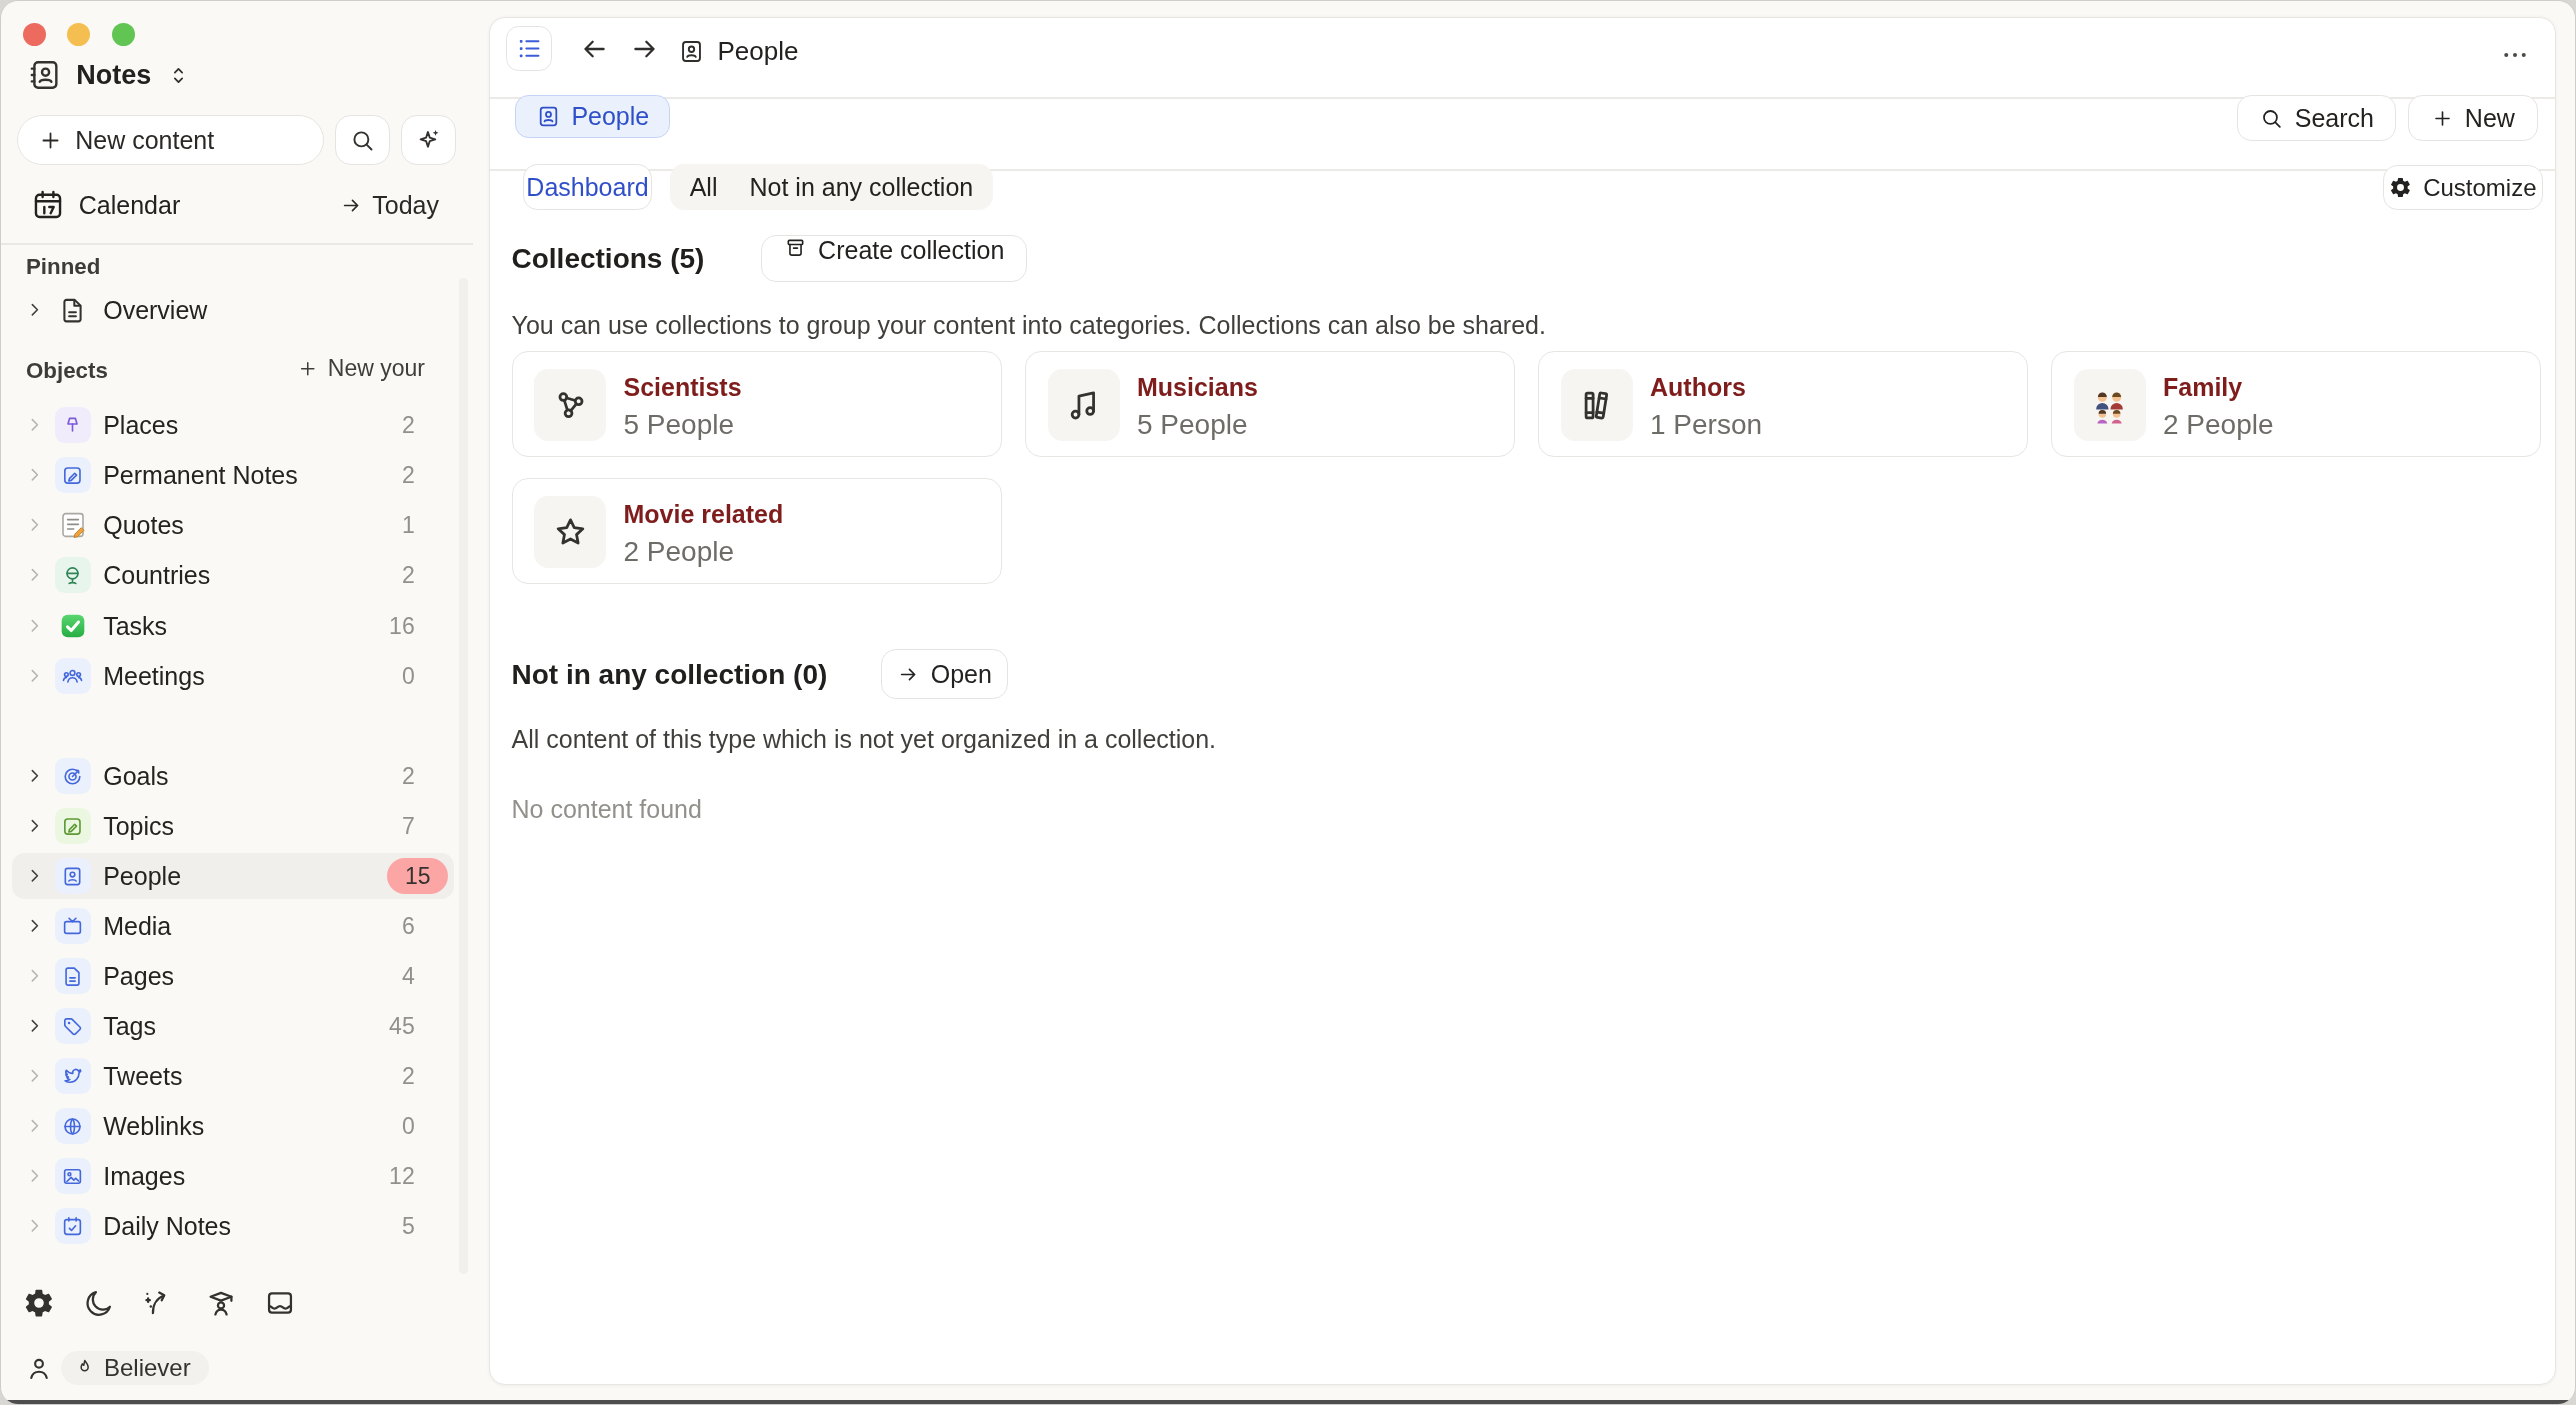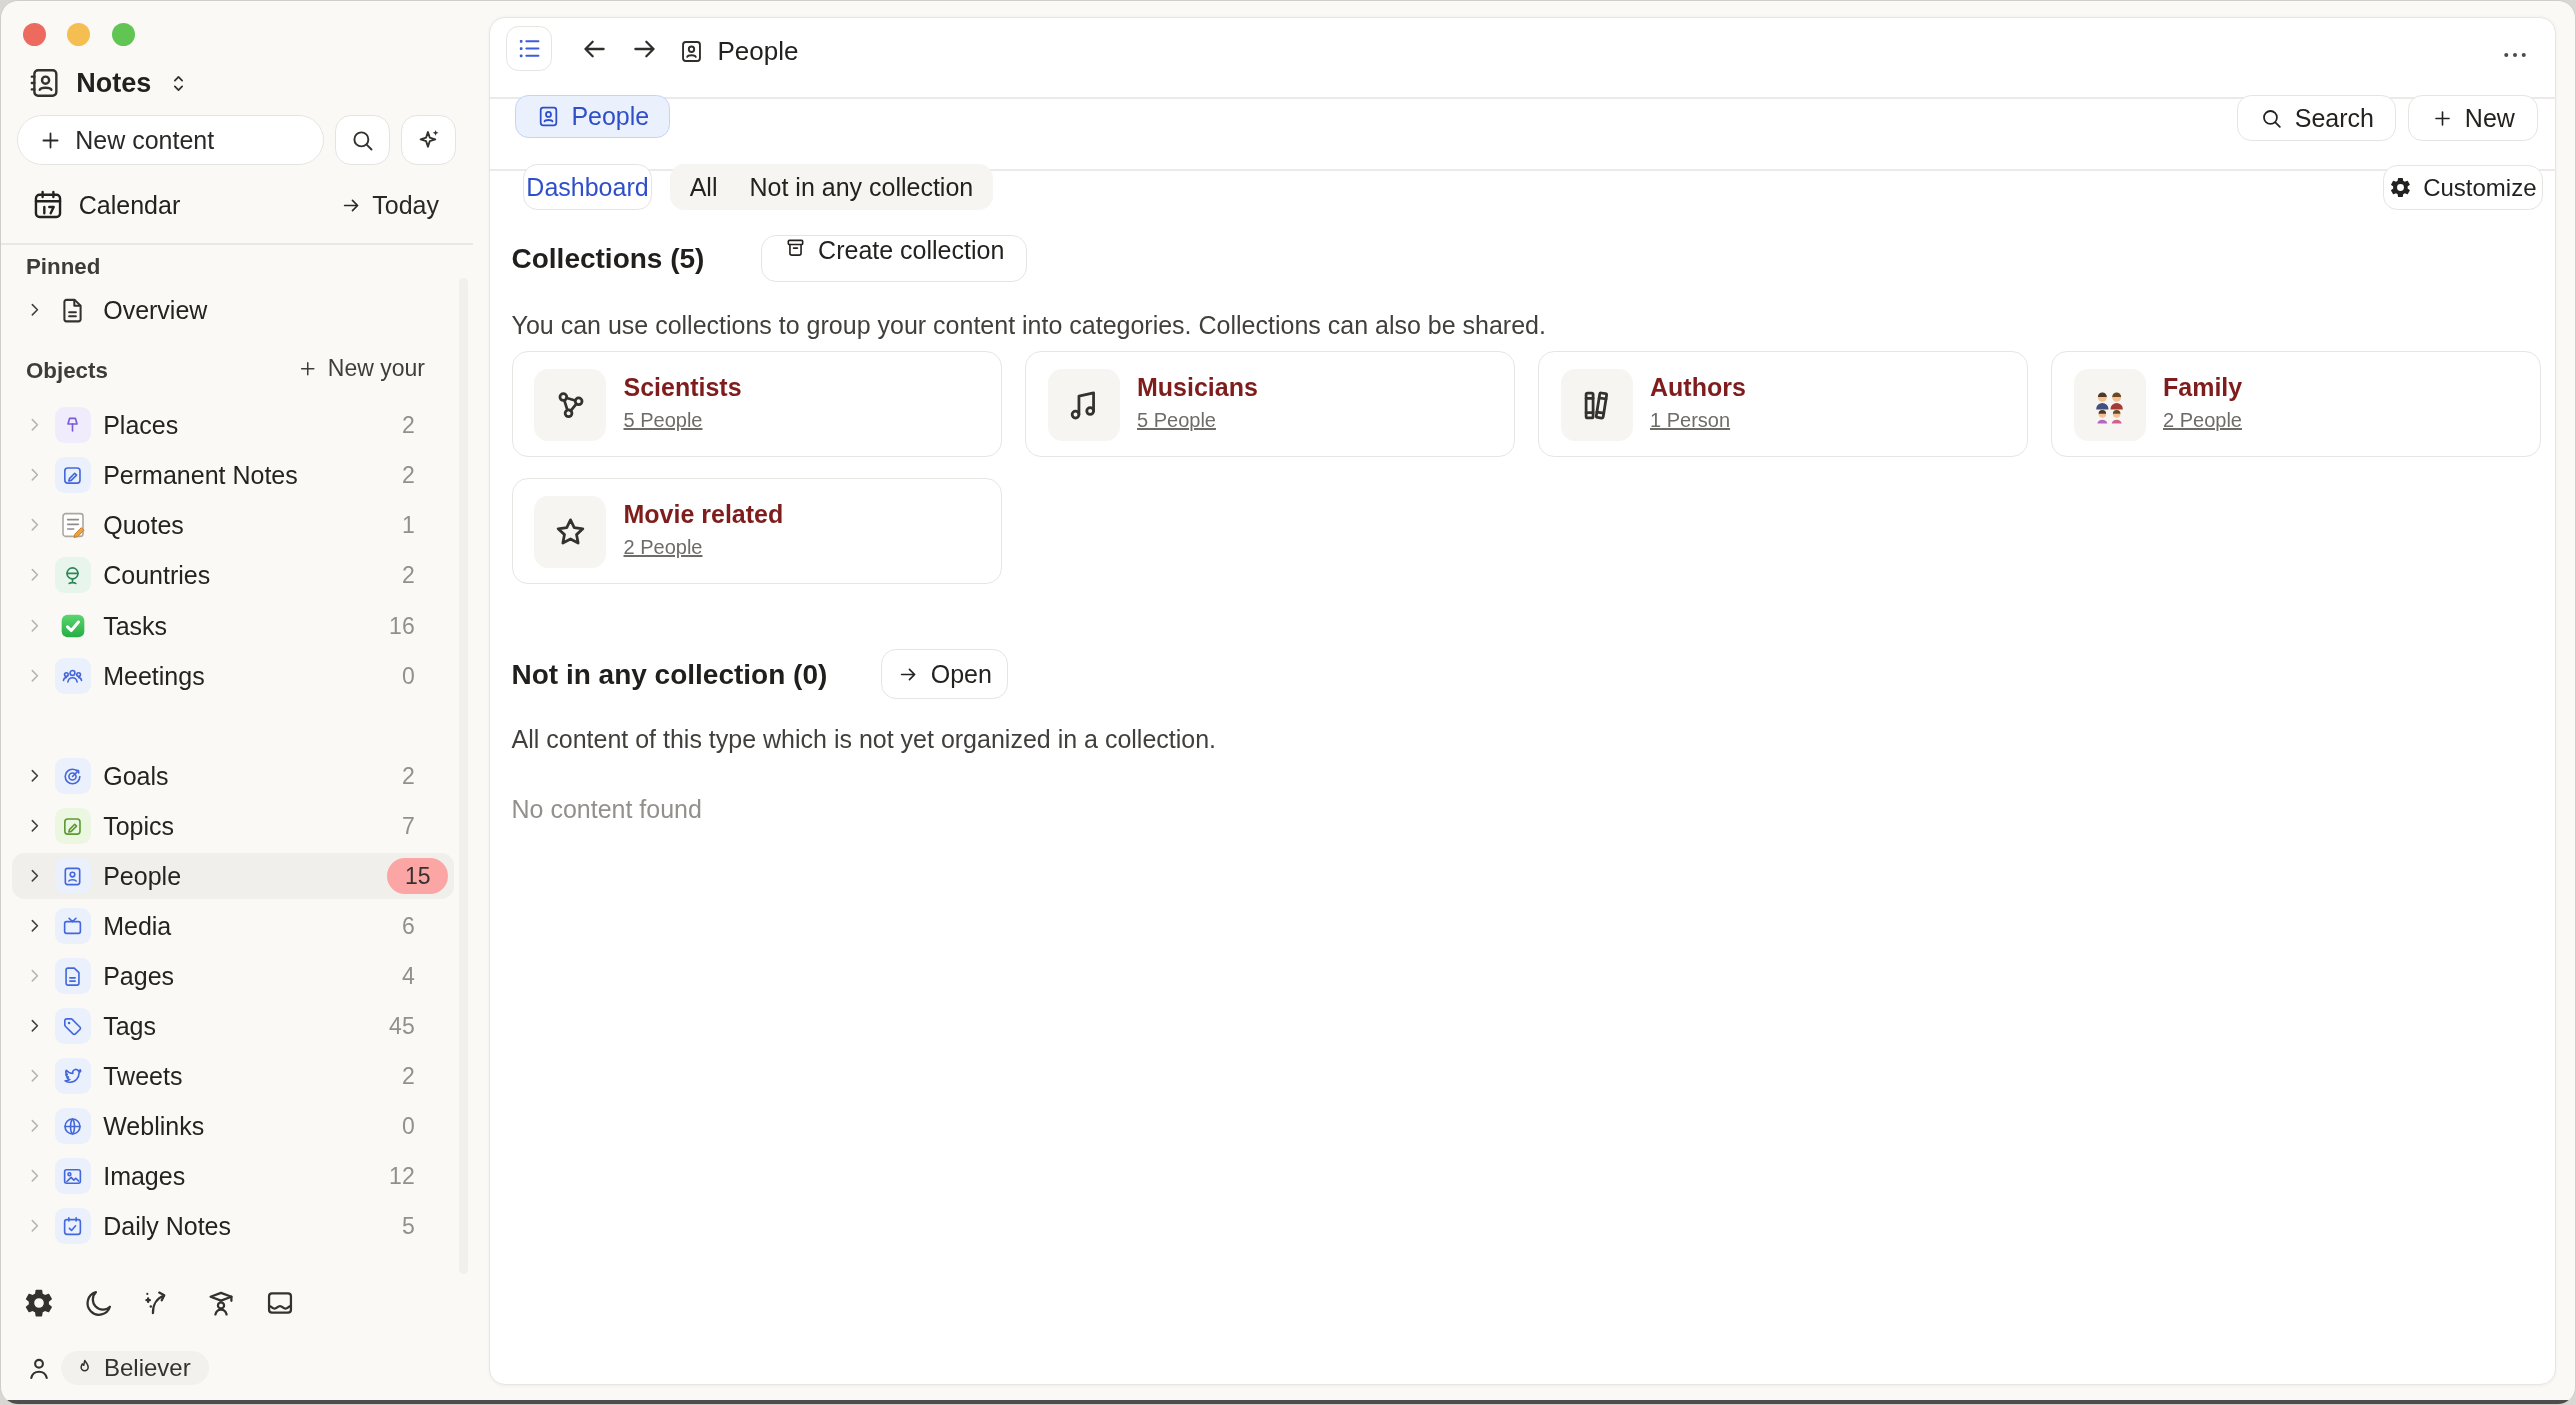--- a/index.html
+++ b/index.html
@@ -18,21 +18,21 @@
   svg { display:block; }
   .st { fill:none; stroke:currentColor; stroke-width:1.7; stroke-linecap:round; stroke-linejoin:round; }
   .fl { fill:currentColor; stroke:none; }
 
   
   .sidebar { position:absolute; left:0; top:0; width:488px; height:100%; }
   .traffic { position:absolute; left:21.5px; top:21.5px; display:flex; gap:21.5px; }
   .tl { width:23px; height:23px; border-radius:50%; display:block; }
   .tl.r { background:#ec6a5e; } .tl.y { background:#f4bf50; } .tl.g { background:#61c554; }
 
-  .space-row { position:absolute; left:27px; top:64px; height:36px; display:flex; align-items:center; gap:14.3px; cursor:pointer; }
+  .space-row { position:absolute; left:27px; top:56px; height:36px; display:flex; align-items:center; gap:14.3px; cursor:pointer; }
   .space-row .nm { font-size:27px; font-weight:700; color:#222120; }
   .space-row svg { color:#33322e; }
   .space-row .ud { color:#4b4a46; }
 
   .btn { display:flex; align-items:center; justify-content:center; background:#fff; border:1.8px solid #e6e4e0; border-radius:16px; cursor:pointer; }
   .newcontent { position:absolute; left:16px; top:114px; width:307px; height:50px; border-radius:25px; justify-content:flex-start; padding:0 19.7px; gap:12.5px; color:#2a2927; font-size:25px; font-weight:500; }
   .sq1 { position:absolute; left:334px; top:114px; width:55px; height:50px; color:#33322e; }
   .sq2 { position:absolute; left:400px; top:114px; width:55px; height:50px; color:#33322e; }
 
   .cal-row { position:absolute; left:0; top:179px; width:472px; height:50px; display:flex; align-items:center; padding:0 34px 0 29.5px; cursor:pointer; }
@@ -92,21 +92,21 @@
   .tab-group .t { font-size:25px; font-weight:500; color:#232220; cursor:pointer; }
   .customize { position:absolute; left:1893px; top:147px; width:160px; height:45px; display:flex; align-items:center; justify-content:center; gap:10.7px; background:#fff; border:1.8px solid #e6e4e0; border-radius:14.3px; font-size:24px; font-weight:500; color:#232220; cursor:pointer; }
 
   .h-collections { position:absolute; left:21.5px; top:225px; font-size:28px; font-weight:700; color:#201f1d; }
   .create-btn { position:absolute; left:271px; top:217px; height:47px; display:flex; align-items:flex-start; gap:11.6px; padding:0 21.5px; background:#fff; border:1.8px solid #e6e4e0; border-radius:15px; font-size:25px; font-weight:500; color:#232220; cursor:pointer; }
   .coll-desc { position:absolute; left:21.5px; top:293px; font-size:25px; color:#403f3b; }
 
   .ccard { position:absolute; width:490px; height:106px; background:#fff; border:1.8px solid #e8e6e2; border-radius:16px; cursor:pointer; }
   .ccard .itile { position:absolute; left:21.5px; top:17px; width:72px; height:72px; background:#f6f5f1; border-radius:14.3px; display:flex; align-items:center; justify-content:center; color:#33322e; }
   .ccard .t1 { position:absolute; left:111px; top:20.6px; font-size:25px; font-weight:700; color:#7f1d1d; }
-  .ccard .t2 { position:absolute; left:111px; top:57px; font-size:20px; color:#6e6c67;text-decoration:underline; }
+  .ccard .t2 { position:absolute; left:111px; top:57px; font-size:28px; color:#6e6c67; }
 
   .h-nic { position:absolute; left:21.5px; top:641px; font-size:28px; font-weight:700; color:#201f1d; }
   .open-btn { position:absolute; left:391px; top:631px; width:127px; height:50px; display:flex; align-items:center; justify-content:center; gap:10.7px; background:#fff; border:1.8px solid #e6e4e0; border-radius:15px; font-size:25px; font-weight:500; color:#232220; cursor:pointer; }
   .nic-desc { position:absolute; left:21.5px; top:707px; font-size:25px; color:#403f3b; }
   .empty { position:absolute; left:21.5px; top:777px; font-size:25px; color:#92908a; }
 </style>
 </head>
 <body>
 
 <div class="win">

